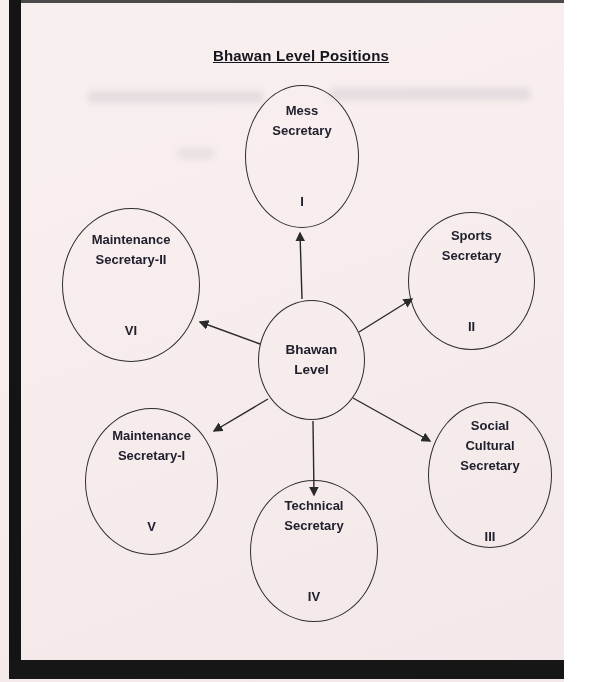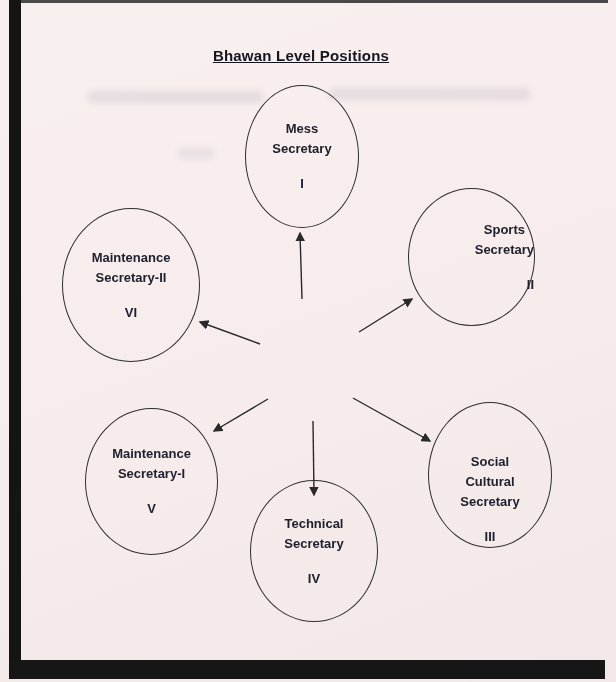--- a/index.html
+++ b/index.html
@@ -1,21 +1,21 @@
 <!DOCTYPE html>
 <html><head>
 <meta charset="utf-8">
 <style>
   * { box-sizing: border-box; margin: 0; padding: 0; }
   html, body { background: #ffffff; }
   body { font-family: "Liberation Sans", sans-serif; }
 
   .page {
     position: relative;
-    width: 616px;
+    width: 564px;
     height: 682px;
     overflow: hidden;
     background: linear-gradient(160deg, #f8f0ef 0%, #f6eceb 55%, #f3e8e9 100%);
     color: #20202f;
   }
 
   
   .edge-left {
     position: absolute; left: 9px; top: 0;
     width: 12px; height: 679px;
@@ -67,26 +67,27 @@
     border-radius: 50%;
     display: flex;
     flex-direction: column;
     align-items: center;
     justify-content: center;
     text-align: center;
     font-weight: bold;
     font-size: 13px;
     line-height: 20px;
     color: #20202f;
+    gap: 36px;
   }
   .node-label { white-space: pre-line; }
   .node-numeral { margin-top: 15px; }
 
   .node-mess      { left: 245px; top: 85px;  width: 114px; height: 143px; }
-  .node-sports    { left: 408px; top: 188px; width: 127px; height: 138px; align-items: flex-end; }
+  .node-sports    { left: 408px; top: 212px; width: 127px; height: 138px; }
   .node-maint2    { left: 62px;  top: 208px; width: 138px; height: 154px; }
   .node-center    { left: 258px; top: 300px; width: 107px; height: 120px; font-size: 13.5px; }
   .node-social    { left: 428px; top: 402px; width: 124px; height: 146px; justify-content: flex-end; }
   .node-maint1    { left: 85px;  top: 408px; width: 133px; height: 147px; }
   .node-technical { left: 250px; top: 480px; width: 128px; height: 142px; }
 </style>
 </head>
 <body>
 
 <div class="page">
@@ -125,20 +126,24 @@
 Secretary</span>
     <span class="node-numeral">II</span>
   </div>
 
   <div class="ellipse node-maint2">
     <span class="node-label">Maintenance
 Secretary-II</span>
     <span class="node-numeral">VI</span>
   </div>
 
+  <div class="ellipse node-center">
+    <span class="node-label">Bhawan
+Level</span>
+  </div>
 
   <div class="ellipse node-social">
     <span class="node-label">Social
 Cultural
 Secretary</span>
     <span class="node-numeral">III</span>
   </div>
 
   <div class="ellipse node-maint1">
     <span class="node-label">Maintenance

